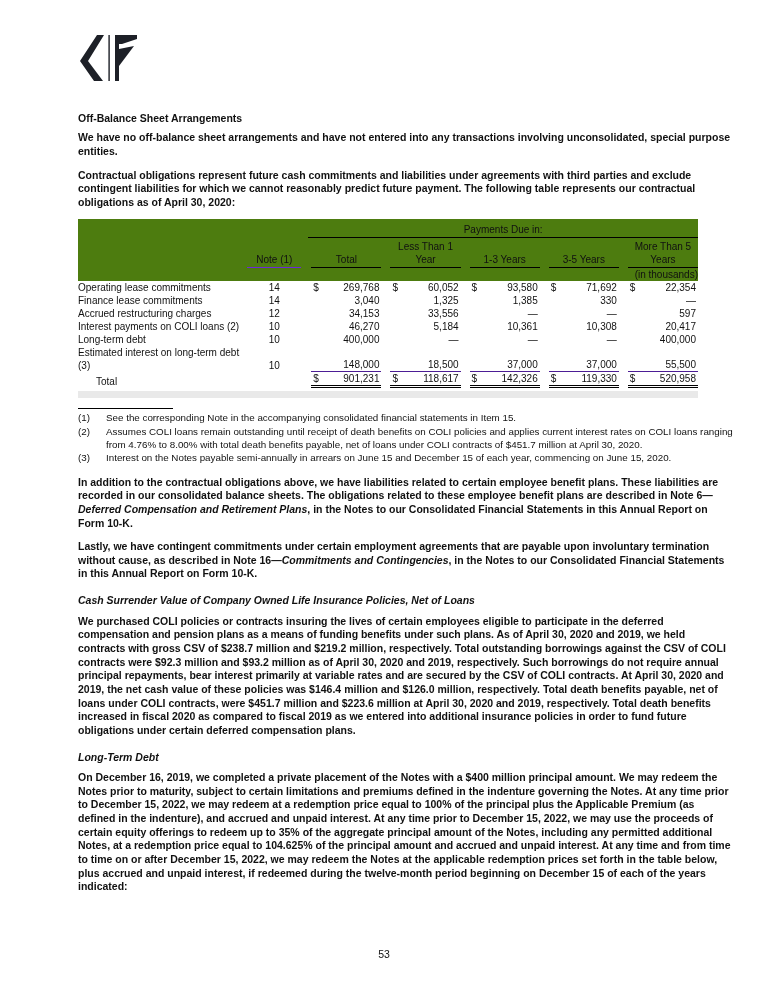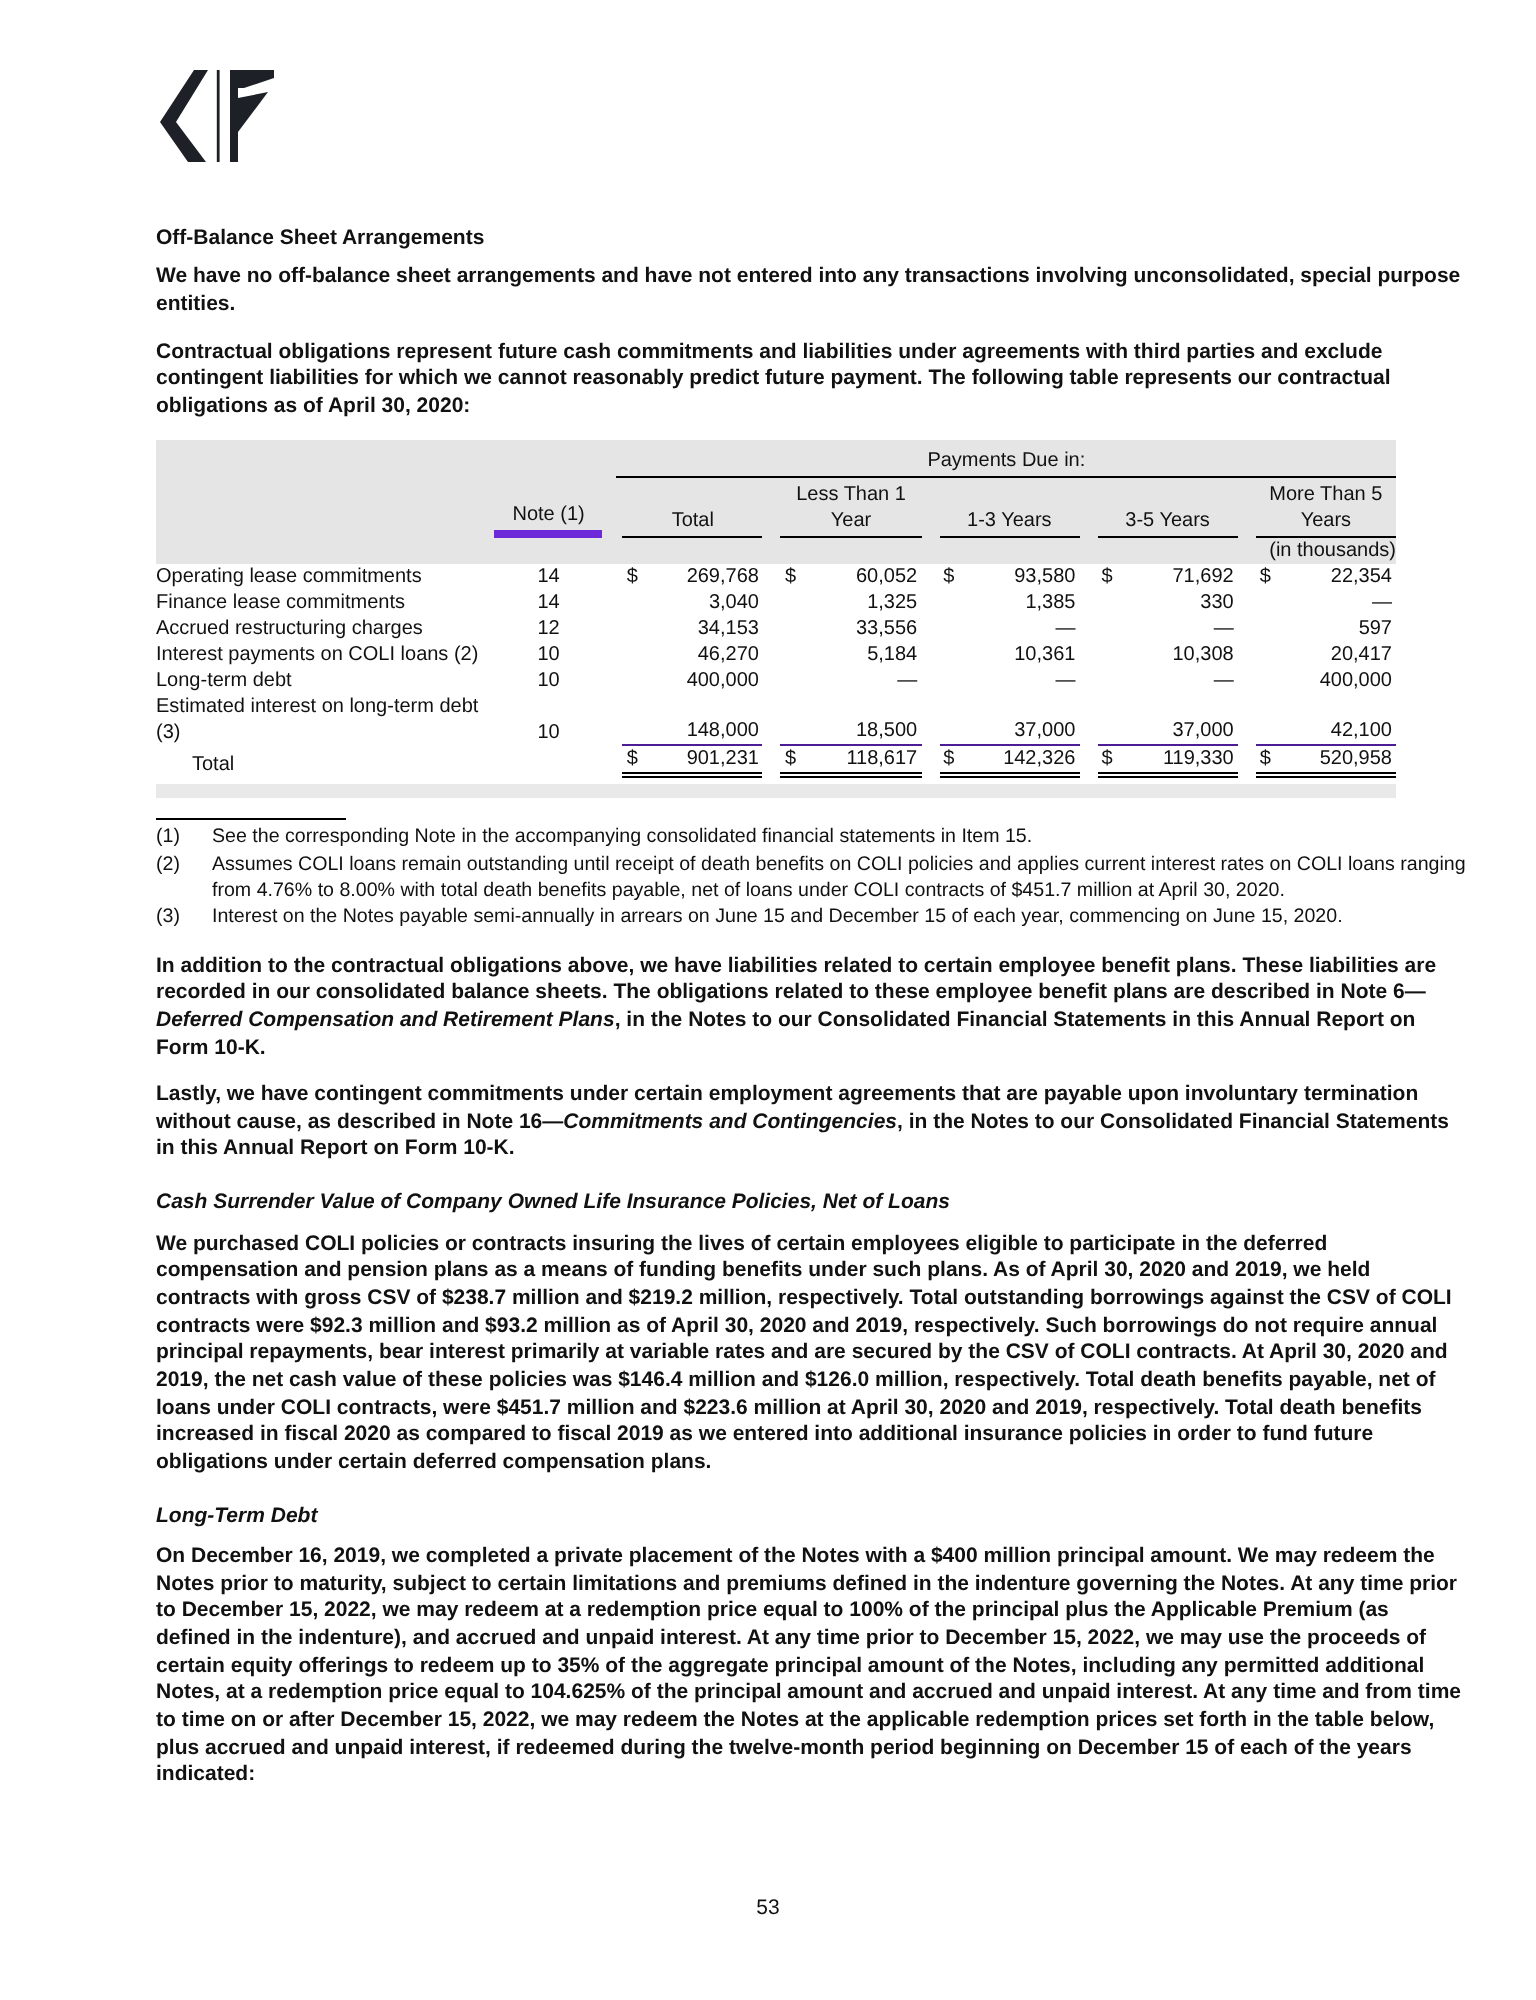--- a/index.html
+++ b/index.html
@@ -16,25 +16,25 @@
   p.body { margin:0 0 10px;font-weight:bold; }
   p.body .it { font-style:italic; }
 
   
   .tbl-wrap { margin:7px 0 6px; }
   table.fin { width:620px; border-collapse:collapse; table-layout:fixed; font-size:10px; }
   table.fin th, table.fin td { padding:0; vertical-align:bottom; font-weight:normal; }
   col.c-label { width:168px; }
   col.c-note  { width:56px; }
   col.c-grp   { width:79px; }
-  thead { background:#e5e5e5;margin-top:44px; }
+  thead { background:#4d7c0f;margin-top:44px; }
   thead th { font-weight:bold; }
   .pay-head { text-align:center; border-bottom:1px solid #000; padding:4px 0 1px; margin-left:6px; }
   .note-head-cell { text-align:center; padding-bottom:2px; }
-  .note-head { display:inline-block; border-bottom:4px solid #6d28d9; padding:0 9px 1px; }
+  .note-head { display:inline-block; border-bottom:1px solid #6d28d9; padding:0 9px 1px; }
   .colhead { text-align:center; border-bottom:1px solid #000; padding:2px 0 1px; margin-left:9px; }
   .units-row th { text-align:right; font-weight:bold; padding:1px 0 3px; }
   tbody td { padding-top:1.5px; padding-bottom:1.5px; }
   td.lbl { text-align:left; }
   td.note { text-align:center; }
   td.grp .g { display:flex; justify-content:space-between; margin-left:9px; padding:0 2px 0 2px; }
   td.grp .usd { text-align:left; }
   td.grp .num { text-align:right; }
   tr.row-ul td.grp .g { border-bottom:1px solid #4c1d95; }
   tr.row-total td.lbl { padding-left:18px; }
@@ -306,21 +306,21 @@
             </td>
           <td class="grp">
               <div class="g">
                 <span class="usd"></span>
                 <span class="num">37,000</span>
               </div>
             </td>
           <td class="grp">
               <div class="g">
                 <span class="usd"></span>
-                <span class="num">42,100</span>
+                <span class="num">55,500</span>
               </div>
             </td>
         </tr>
         <tr class="row-total">
           <td class="lbl">Total</td>
           <td class="note"></td>
           <td class="grp">
               <div class="g">
                 <span class="usd">$</span>
                 <span class="num">901,231</span>

